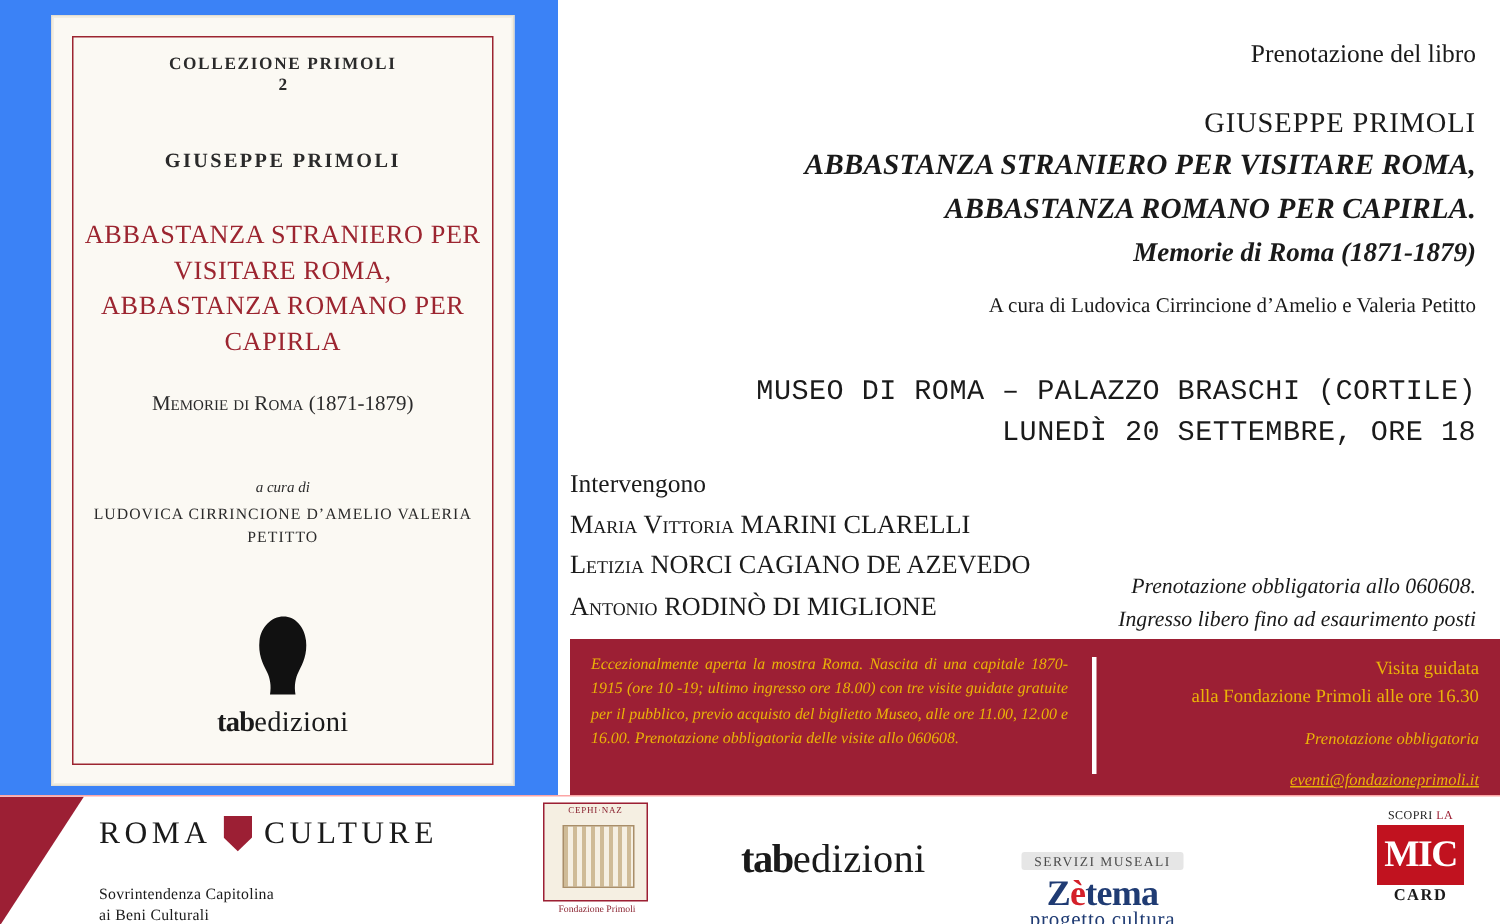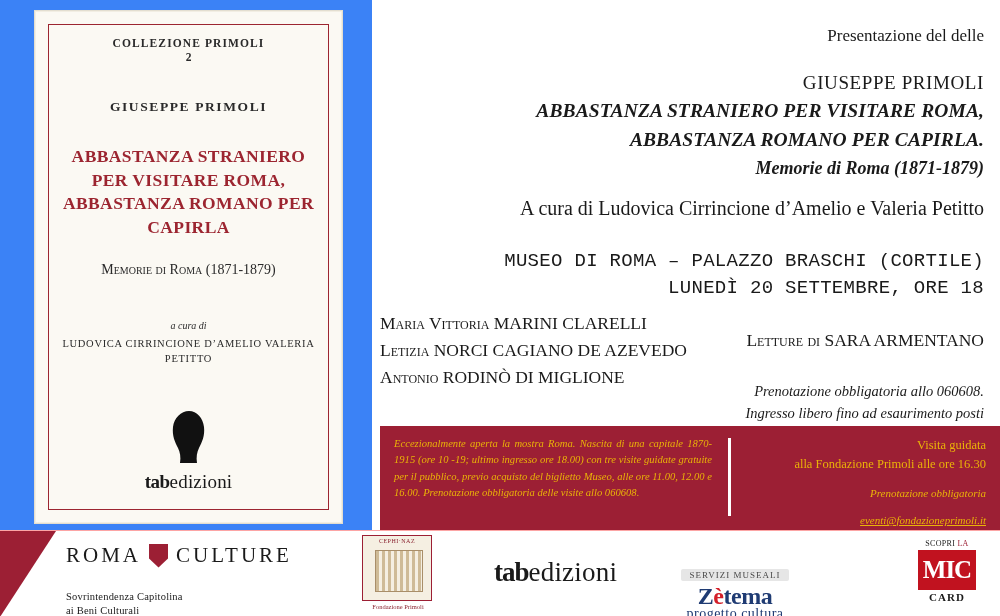--- a/index.html
+++ b/index.html
@@ -77,21 +77,21 @@
     margin-top: 36px;
     font-size: 13.5px;
     font-weight: bold;
     letter-spacing: 1.6px;
     color: #2a2a2a;
     text-transform: uppercase;
   }
   .cover-title {
     margin-top: 30px;
     font-size: 17.5px;
-    font-weight: bold;
+    font-weight: normal;
     color: #9c2530;
     line-height: 1.35;
     letter-spacing: 0.4px;
     text-transform: uppercase;
   }
   .cover-sub {
     margin-top: 22px;
     font-size: 14px;
     color: #2a2a2a;
     font-variant: small-caps;
@@ -173,21 +173,21 @@
   .bb-sub {
     margin-top: 5px;
     font-size: 18px;
     font-style: italic;
     font-weight: bold;
   }
   .curatela {
     position: absolute;
     right: 16px;
     top: 197px;
-    font-size: 20px;
+    font-size: 14px;
   }
   .venue {
     position: absolute;
     right: 16px;
     top: 248px;
     text-align: right;
     font-size: 19px;
     font-variant: small-caps;
     line-height: 1.42;
     letter-spacing: 0.3px;
@@ -448,45 +448,43 @@
           </svg>
         </div>
       </div>
       <div class="cover-logo">
         <span class="tab">tab</span><span class="ediz">edizioni</span>
       </div>
     </div>
   </div>
 
   <div class="right-col">
-    <div class="presentazione">Presentazione del delle</div>
+    <div class="presentazione">Prenotazione del libro</div>
 
     <div class="book-block">
       <div class="bb-author">GIUSEPPE PRIMOLI</div>
       <div class="bb-title">ABBASTANZA STRANIERO PER VISITARE ROMA,</div>
       <div class="bb-title">ABBASTANZA ROMANO PER CAPIRLA.</div>
       <div class="bb-sub">Memorie di Roma (1871-1879)</div>
     </div>
 
     <div class="curatela">A cura di Ludovica Cirrincione d’Amelio e Valeria Petitto</div>
 
     <div class="venue">
       <div>MUSEO DI ROMA – PALAZZO BRASCHI (CORTILE)</div>
       <div>LUNEDÌ 20 SETTEMBRE, ORE 18</div>
     </div>
 
     <div class="speakers">
+      <div class="lead">Intervengono</div>
       <div class="nm">Maria Vittoria MARINI CLARELLI</div>
       <div class="nm">Letizia NORCI CAGIANO DE AZEVEDO</div>
       <div class="nm">Antonio RODINÒ DI MIGLIONE</div>
     </div>
 
-    <div class="letture">
-      <span class="nm">Letture di SARA ARMENTANO</span>
-    </div>
 
     <div class="prenota">
       <div>Prenotazione obbligatoria allo 060608.</div>
       <div>Ingresso libero fino ad esaurimento posti</div>
     </div>
   </div>
 
   <div class="band">
     <div class="band-left">Eccezionalmente aperta la mostra Roma. Nascita di una capitale 1870-1915 (ore 10 -19; ultimo ingresso ore 18.00) con tre visite guidate gratuite per il pubblico, previo acquisto del biglietto Museo, alle ore 11.00, 12.00 e 16.00. Prenotazione obbligatoria delle visite allo 060608.</div>
     <div class="band-divider"></div>

